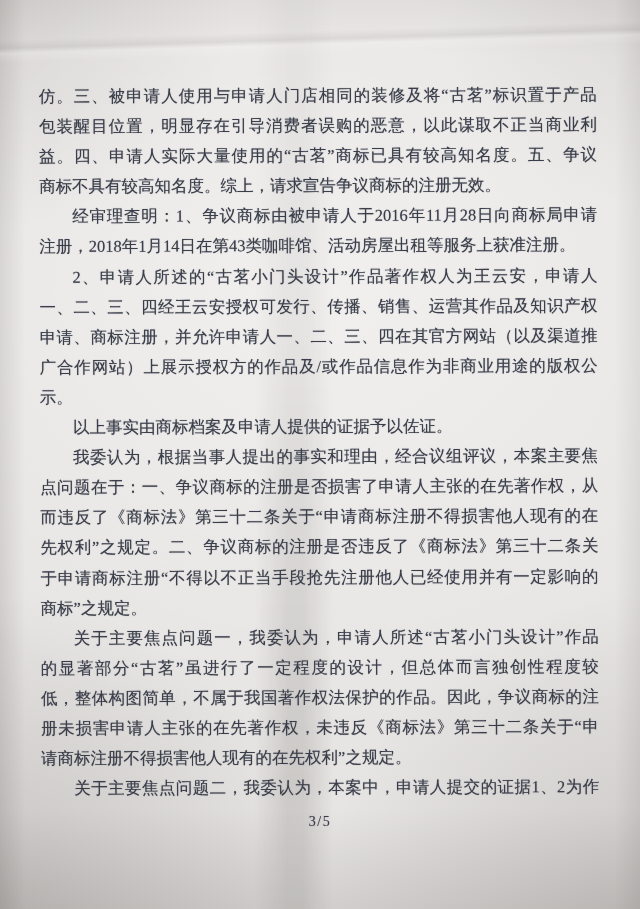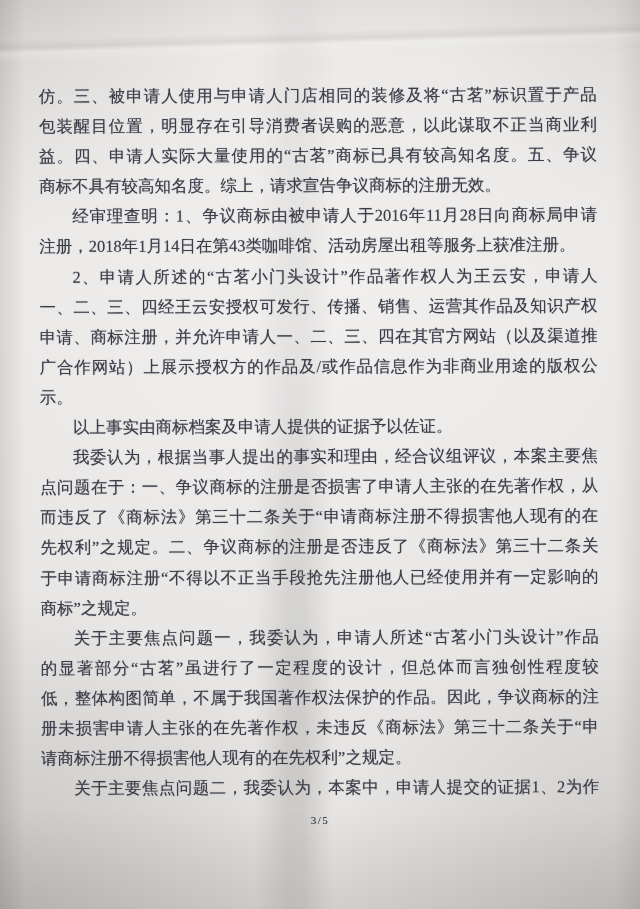--- a/index.html
+++ b/index.html
@@ -44,21 +44,21 @@
   }
   .line {
     height:30.1px; line-height:30.1px; overflow:hidden;
     text-align:left; white-space:normal;
     text-shadow: 0 0 1px rgba(58,62,74,0.55);
   }
   .line.justify { text-align:justify; text-align-last:justify; text-justify:inter-character; }
   .line.indent { padding-left:33px; }
   .page-number {
     position:absolute; left:0; top:814px; width:640px;
-    text-align:center; font-size:11px; letter-spacing:1.5px;
+    text-align:center; font-size:14px; letter-spacing:1.5px;
     color: var(--ink, #3a3e4a);
     text-shadow: 0 0 1px rgba(58,62,74,0.5);
   }
 </style>
 </head>
 <body>
 
 <div class="fold-top"></div>
 <div class="crease-mid"></div>
 

